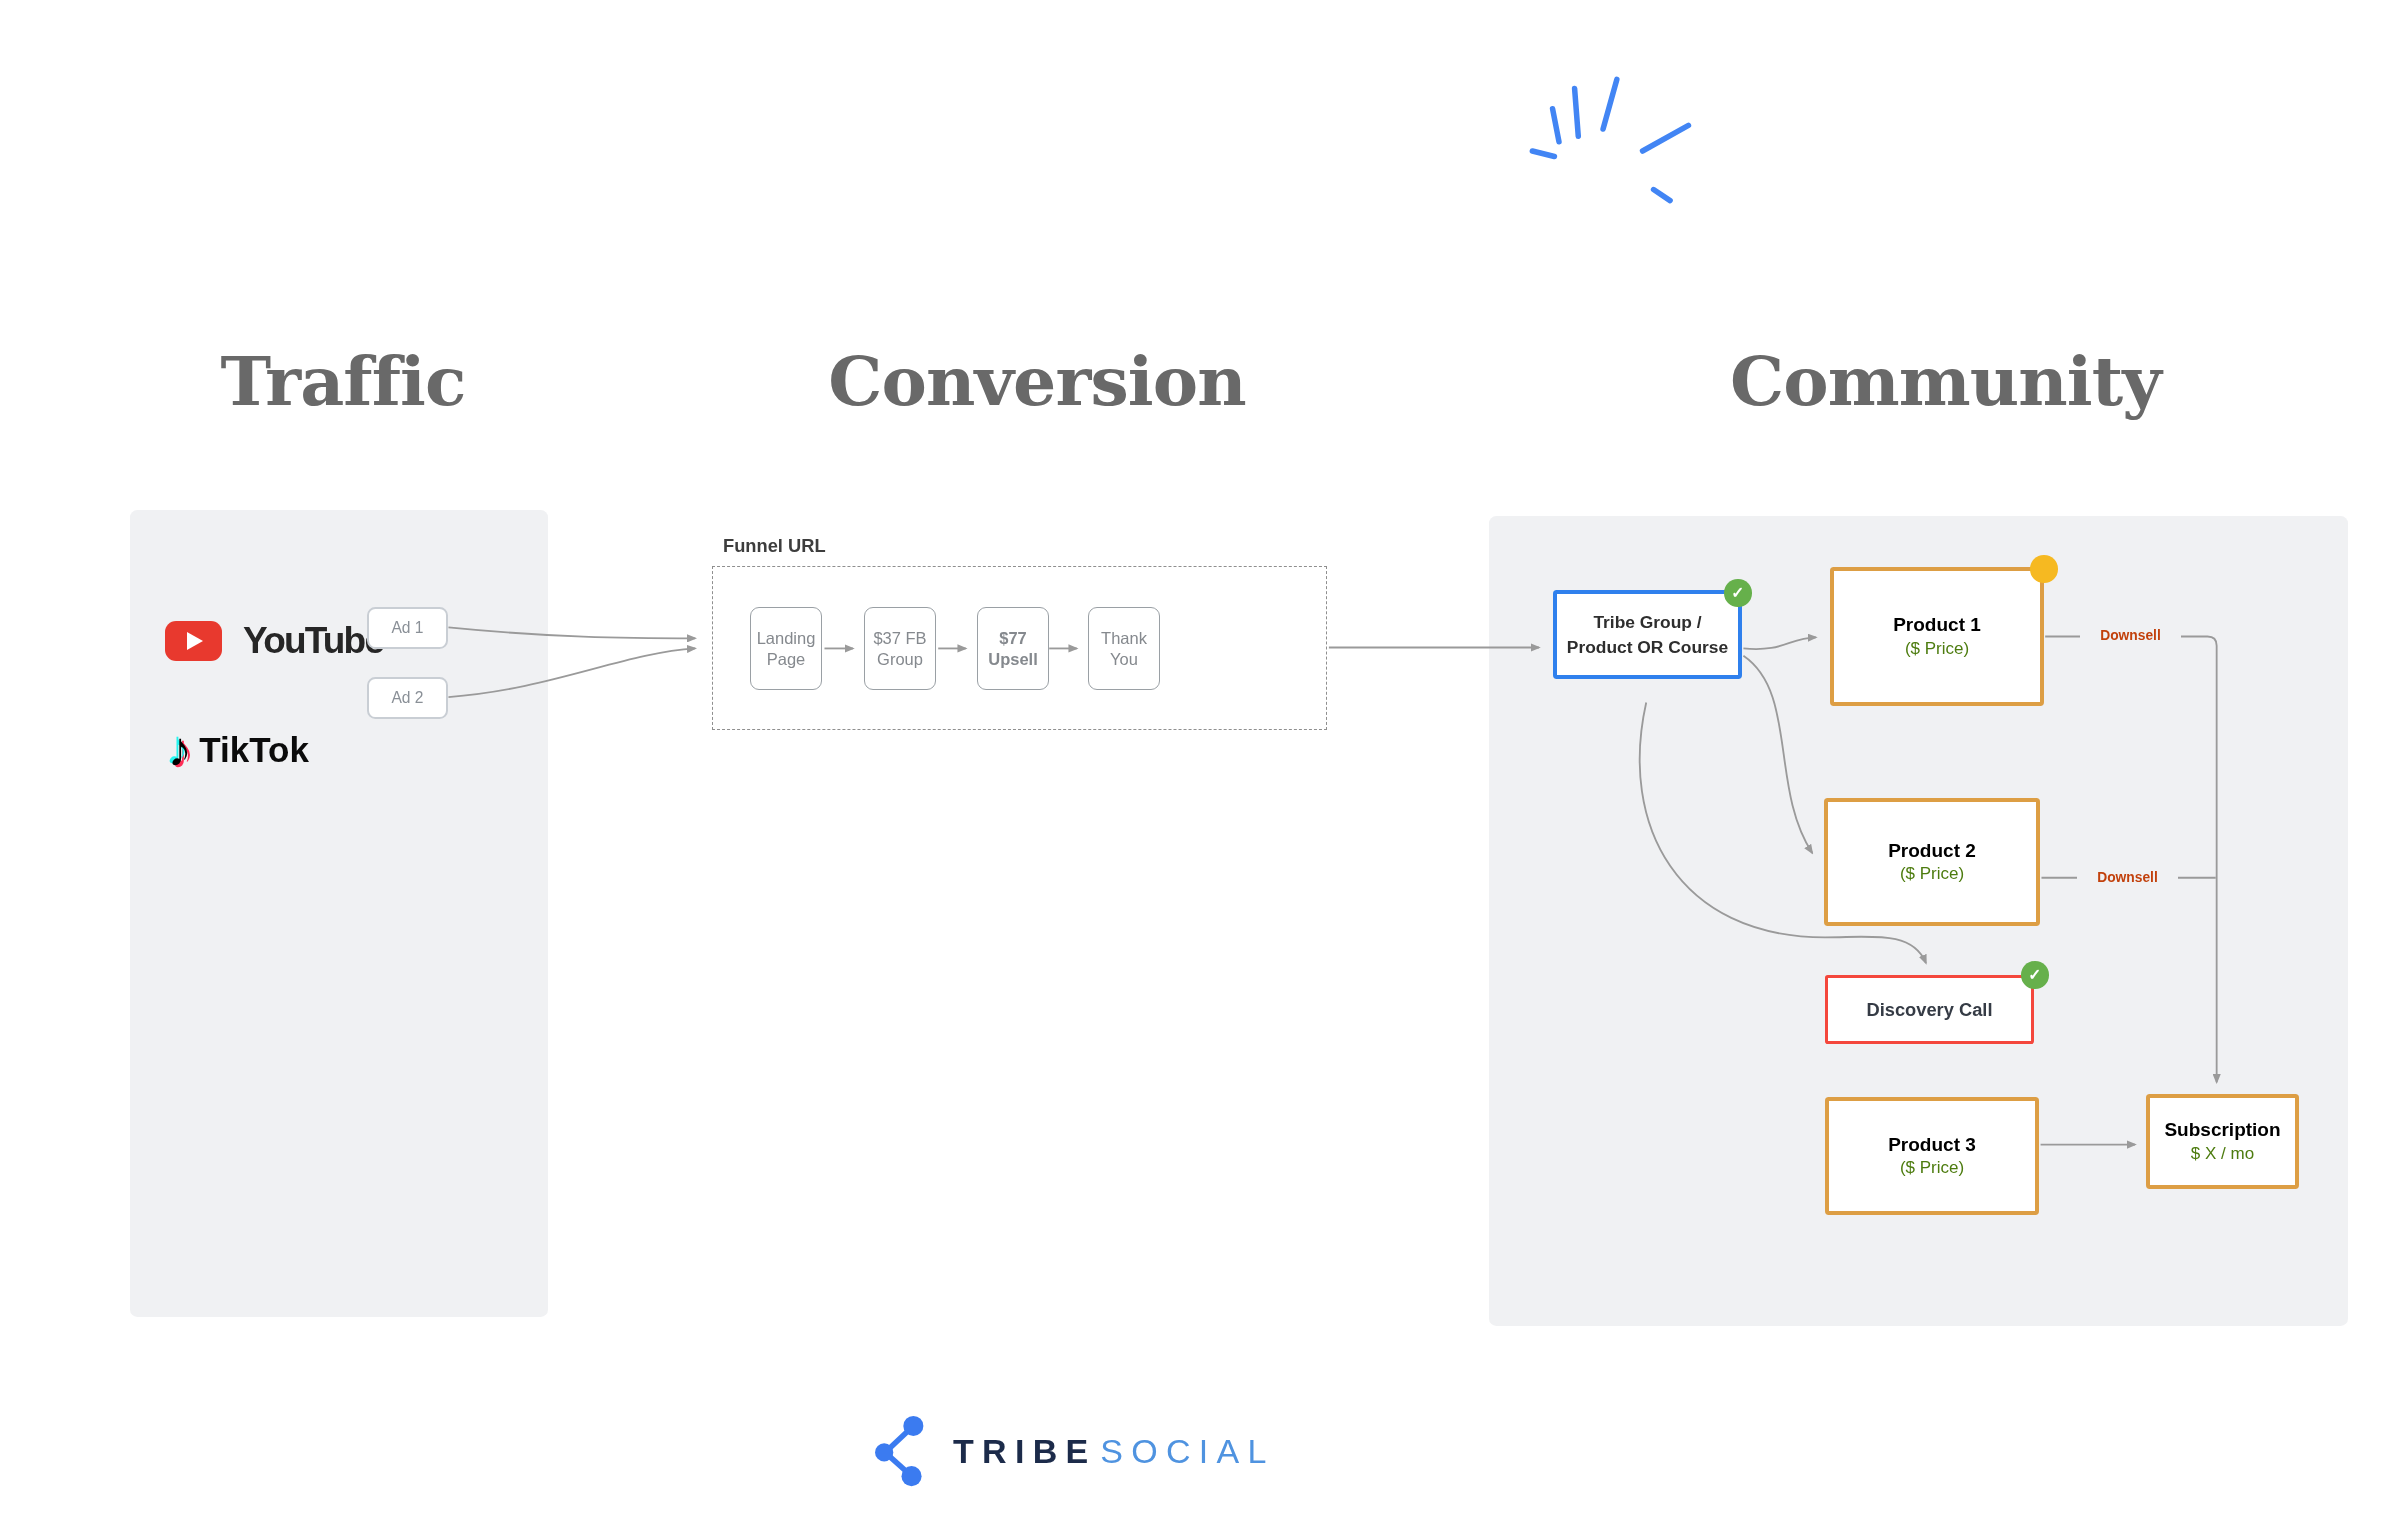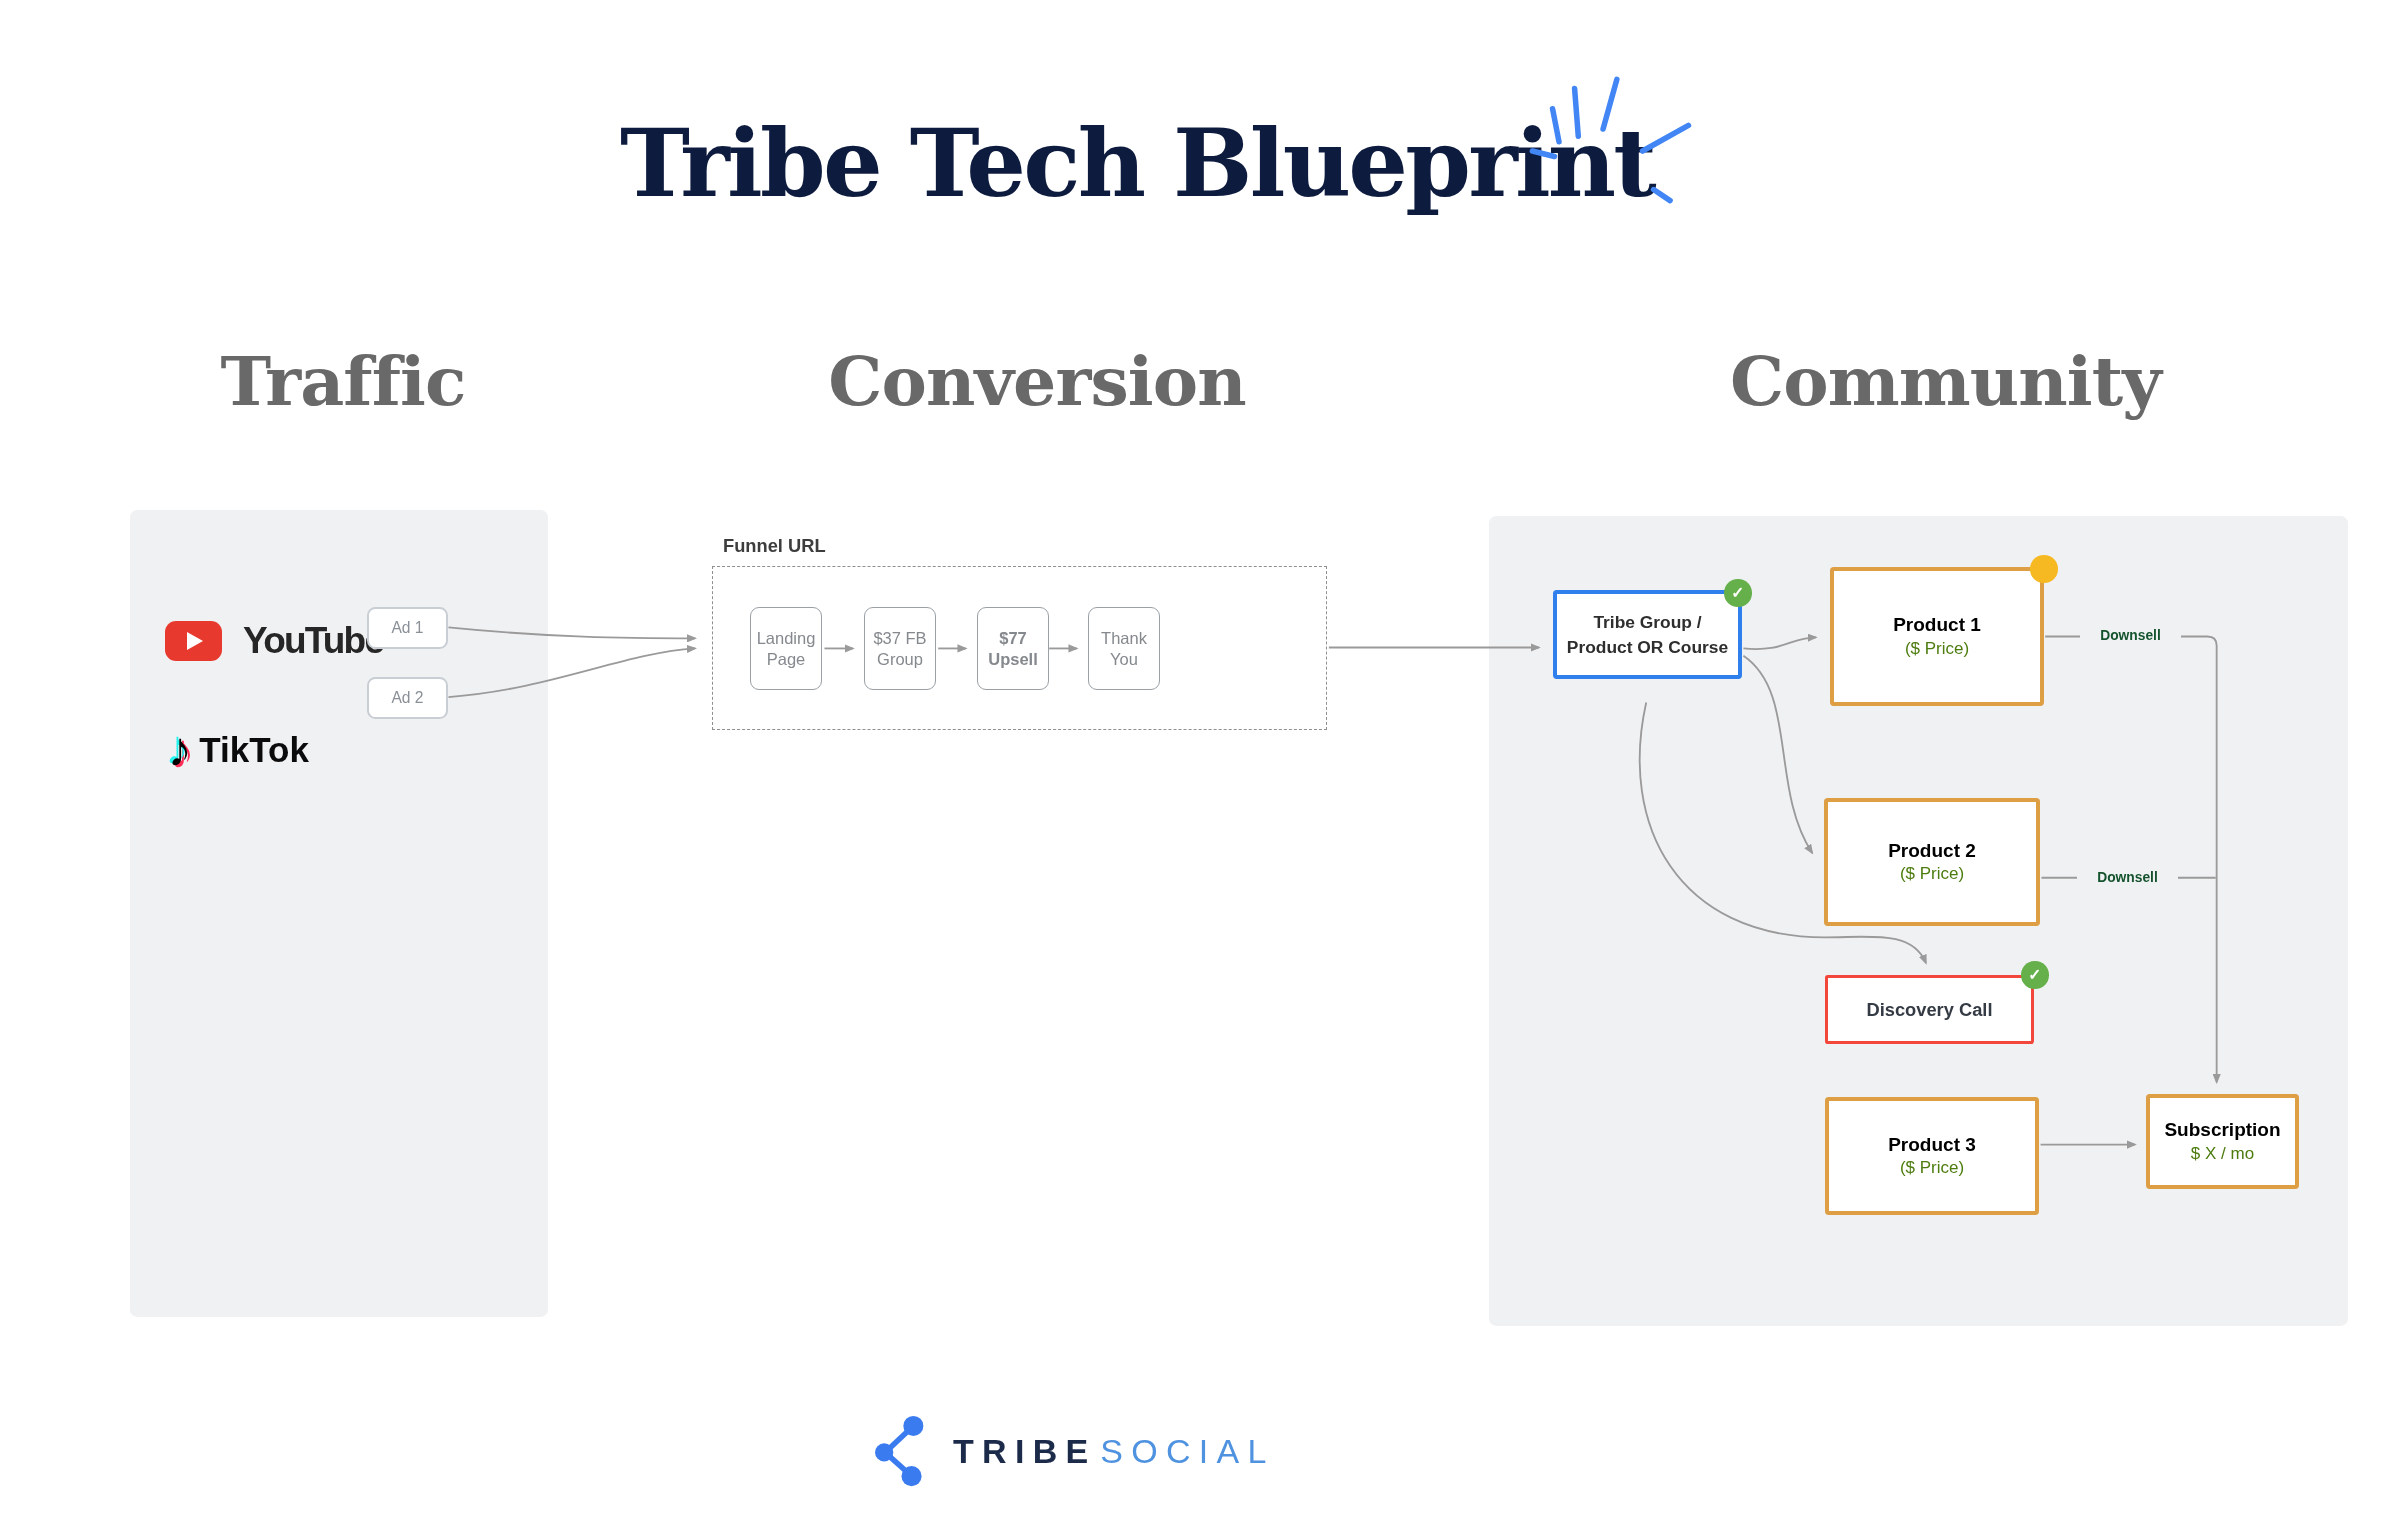--- a/index.html
+++ b/index.html
@@ -59,39 +59,38 @@
   
   .badge{position:absolute;width:27.5px;height:27.5px;border-radius:50%;
     display:flex;align-items:center;justify-content:center;z-index:6;}
   .badge-green{background:#66b04b;color:#ffffff;font-size:15.6px;font-weight:700;}
   .badge-yellow{background:#f6b921;}
   .bdg-tribe{left:1724px;top:579px;}
   .bdg-p1{left:2030px;top:555px;}
   .bdg-disc{left:2021px;top:961px;}
   
   .downsell{position:absolute;width:101px;text-align:center;background:#f0f1f3;
-    font-size:13.8px;font-weight:700;color:#14532d;z-index:5;}
+    font-size:13.8px;font-weight:700;color:#c2410c;z-index:5;}
   .ds-1{left:2080px;top:628px;}
   .ds-2{left:2077px;top:870px;}
   
   .connectors{position:absolute;left:0;top:0;z-index:4;}
   .node,.disc-box,.ad-box{z-index:5;}
   .sparkle{position:absolute;left:1514px;top:72px;z-index:2;}
   
   .footer{position:absolute;left:874px;top:1415px;display:flex;align-items:center;gap:24px;}
   .brand-text{display:flex;align-items:center;gap:3.7px;font-size:34px;letter-spacing:8.3px;}
   .brand-a{font-weight:700;color:#1c2b4a;}
   .brand-b{font-weight:400;color:#4f93e0;}
 </style>
 </head>
 <body>
 
 <div class="stage">
 
-  <div class="main-title">Tribe Tech Blueprint</div>
 
   <svg class="sparkle" width="202" height="147" viewBox="0 0 220 160">
     <g stroke="#4285f4" stroke-width="6" stroke-linecap="round" fill="none">
       <line x1="42" y1="40" x2="49" y2="76"></line>
       <line x1="66" y1="18" x2="70" y2="70"></line>
       <line x1="112" y1="8" x2="97" y2="62"></line>
       <line x1="190" y1="58" x2="140" y2="86"></line>
       <line x1="20" y1="86" x2="44" y2="92"></line>
       <line x1="152" y1="128" x2="170" y2="140"></line>
     </g>

